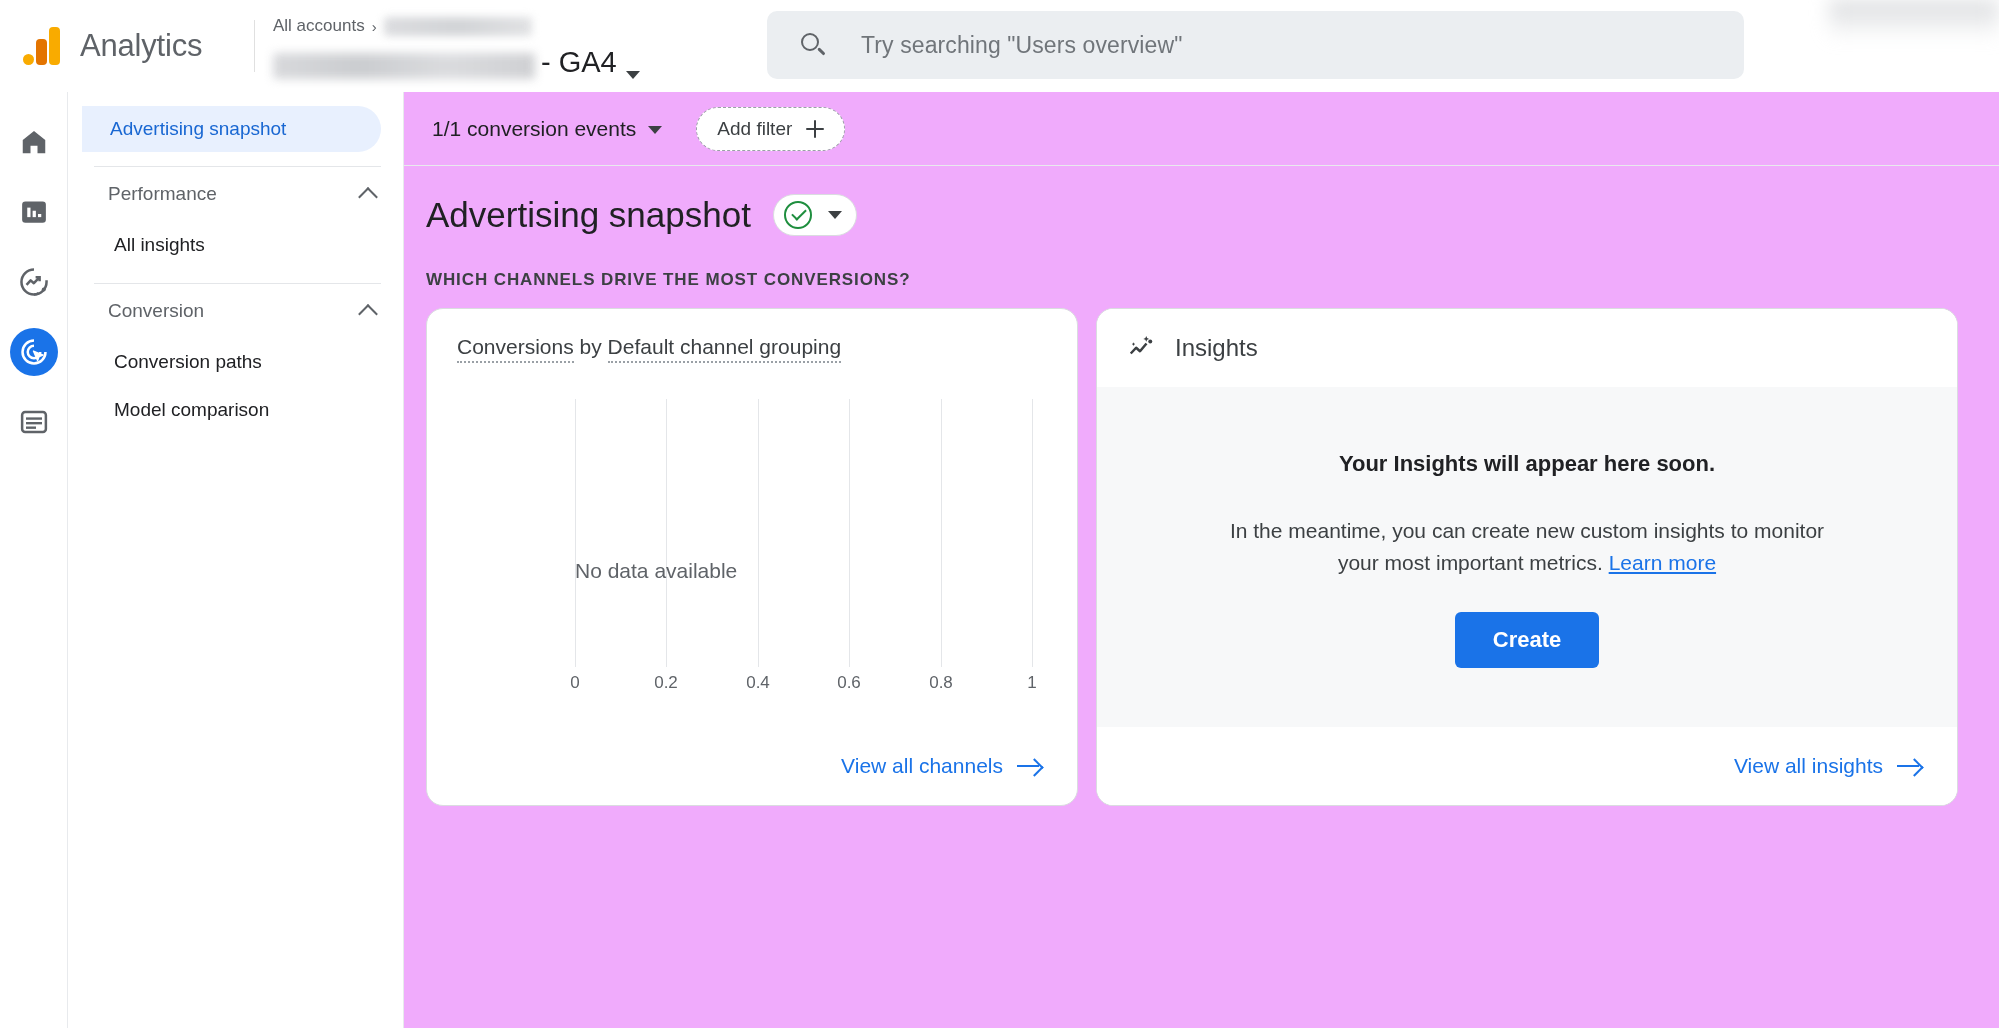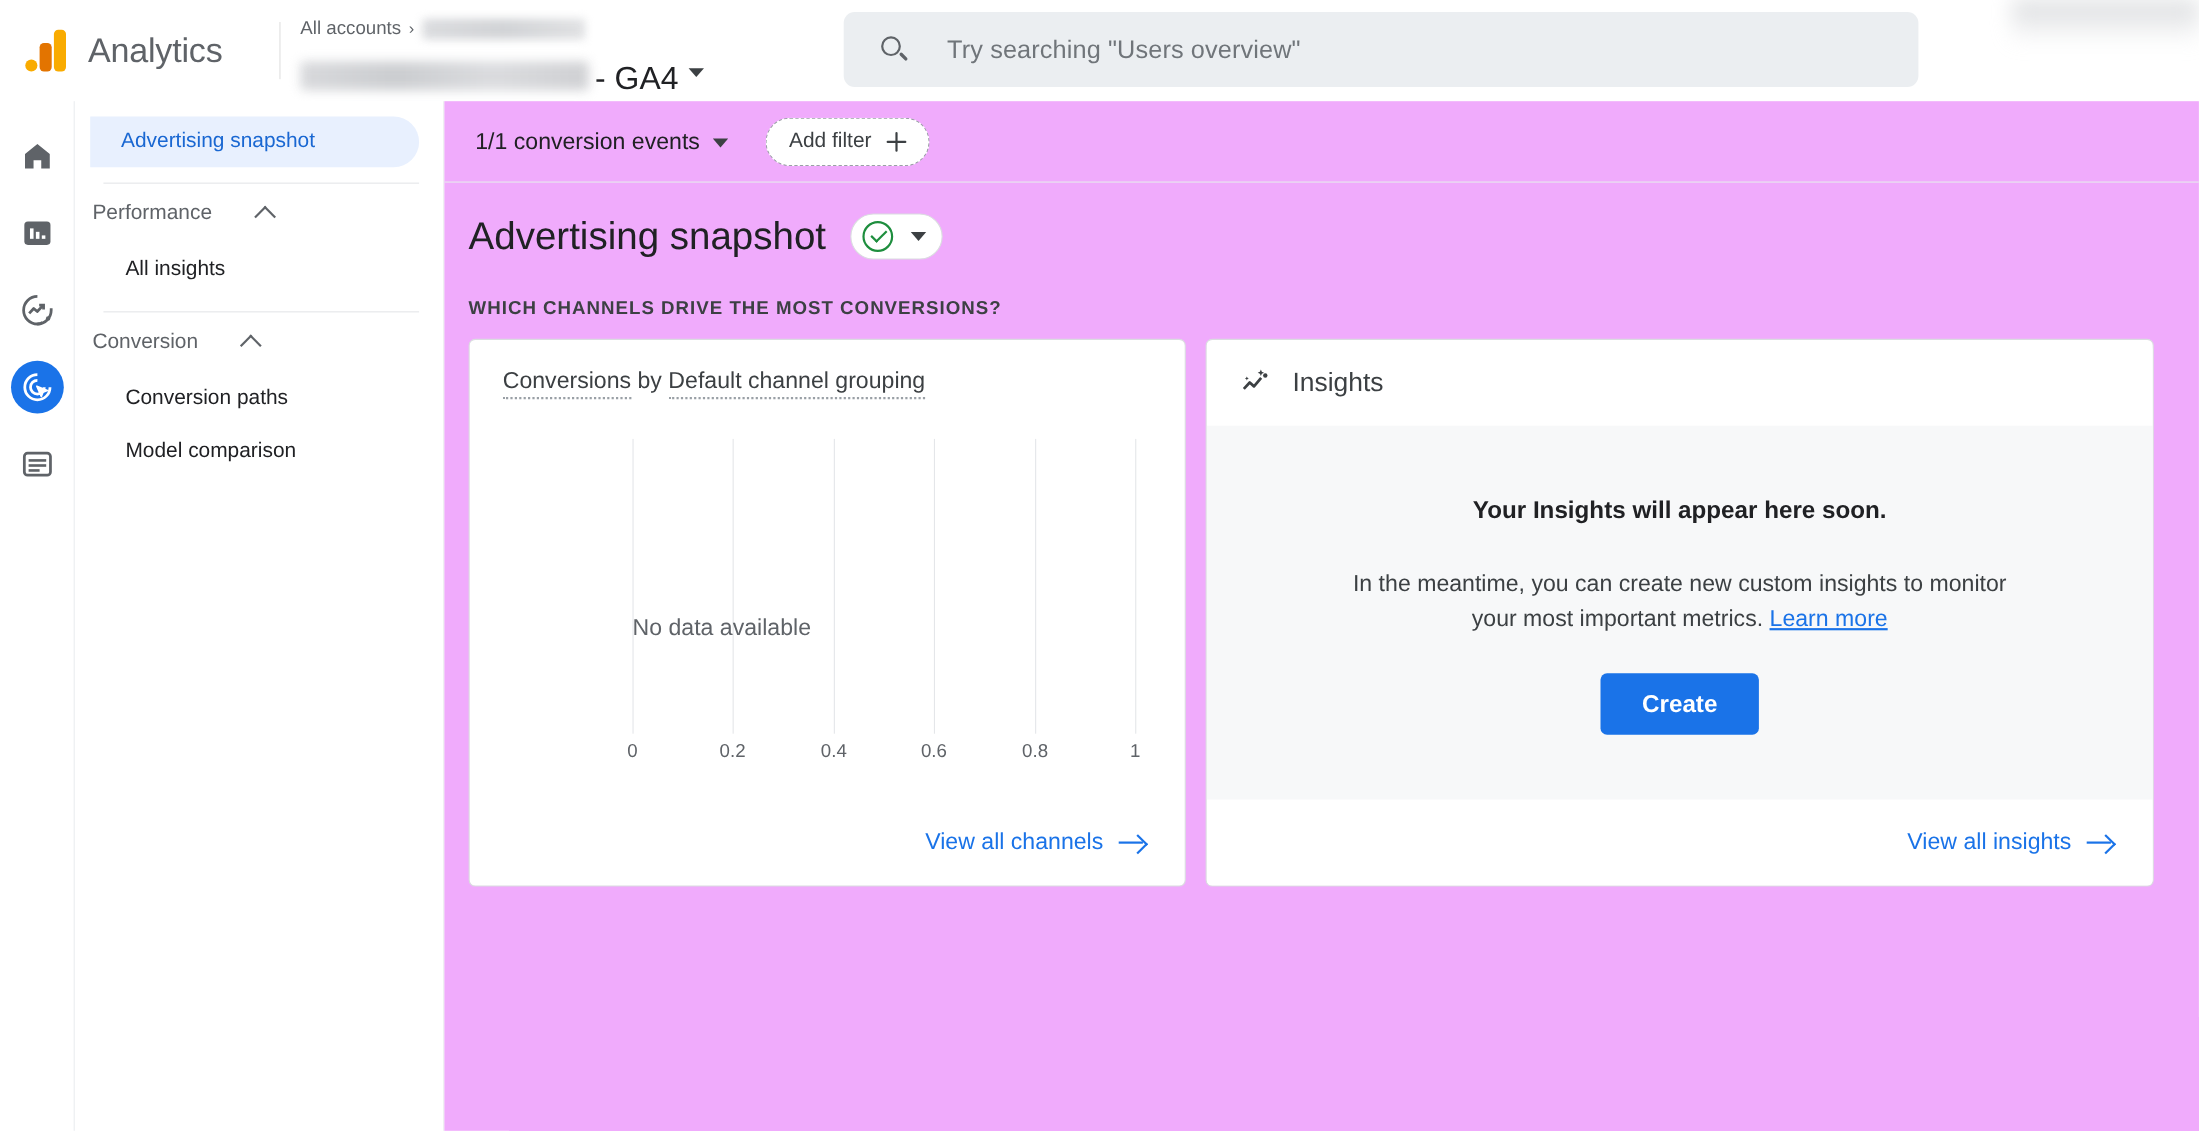--- a/index.html
+++ b/index.html
@@ -39,21 +39,21 @@
     display: flex; align-items: center; font-size: 17px; color: #5f6368;
   }
   .acct-row1 .chev { margin: 0 7px; font-size: 15px; color: #5f6368; }
   .blur-a {
     display: inline-block; width: 148px; height: 19px;
     background: linear-gradient(90deg,#d9dadd,#cfd1d4,#dfe0e2);
     filter: blur(4px); border-radius: 3px; opacity: .95;
   }
   .acct-row2 {
     position: absolute; left: 0; top: 40px;
-    display: flex; align-items: flex-start; margin-top: 10px;
+    display: flex; align-items: flex-end;
   }
   .blur-b {
     display: inline-block; width: 262px; height: 26px;
     background: linear-gradient(90deg,#d6d7da,#c9cbce,#d9dadd,#cdced1);
     filter: blur(5px); border-radius: 3px; opacity: .95;
   }
   .ga4-label {
     font-size: 29px; color: #202124; font-weight: 400;
     margin-left: 6px; white-space: nowrap;
   }
@@ -109,22 +109,22 @@
   }
   .nav-pill {
     height: 46px; margin: 0 22px 0 14px;
     border-radius: 0 24px 24px 0;
     display: flex; align-items: center; padding-left: 28px;
     font-size: 19px;
   }
   .nav-pill.selected { background: #e8f0fe; color: #1967d2; }
   .nav-sep { height: 1px; background: #e4e6e9; margin: 14px 22px 0 26px; }
   .nav-group {
-    height: 54px; margin: 0 22px 0 16px;
-    display: flex; align-items: center; justify-content: flex-start;
+    height: 54px; margin: 0 22px 0 40px;
+    display: flex; align-items: center; justify-content: space-between;
     font-size: 19px; color: #5f6368; gap: 41px;
   }
   .nav-sub {
     height: 48px; padding-left: 46px;
     display: flex; align-items: center;
     font-size: 19px; color: #202124;
   }
   .chev-up {
     width: 14px; height: 14px; border-left: 2px solid #5f6368;
     border-top: 2px solid #5f6368; transform: rotate(45deg);
@@ -190,21 +190,21 @@
     border-top: 8px solid #3c4043;
   }
 
   .section-label {
     margin: 34px 0 0 22px; font-size: 17px; color: #3c4043;
     letter-spacing: .9px; font-weight: 700;
   }
 
   .cards { display: flex; padding: 18px 22px 0 22px; gap: 18px; }
   .card {
-    background: #fff; border: 1px solid #dadce0; border-radius: 6px;
+    background: #fff; border: 1px solid #dadce0; border-radius: 17px;
     position: relative;
   }
   .card-left { width: 652px; height: 498px; }
   .card-right { width: 862px; height: 498px; overflow: hidden; }
 
   .card-title {
     padding: 26px 0 0 30px; font-size: 21px; color: #3c4043;
   }
   .dotted { border-bottom: 2px dotted #9aa0a6; padding-bottom: 3px; }
 

